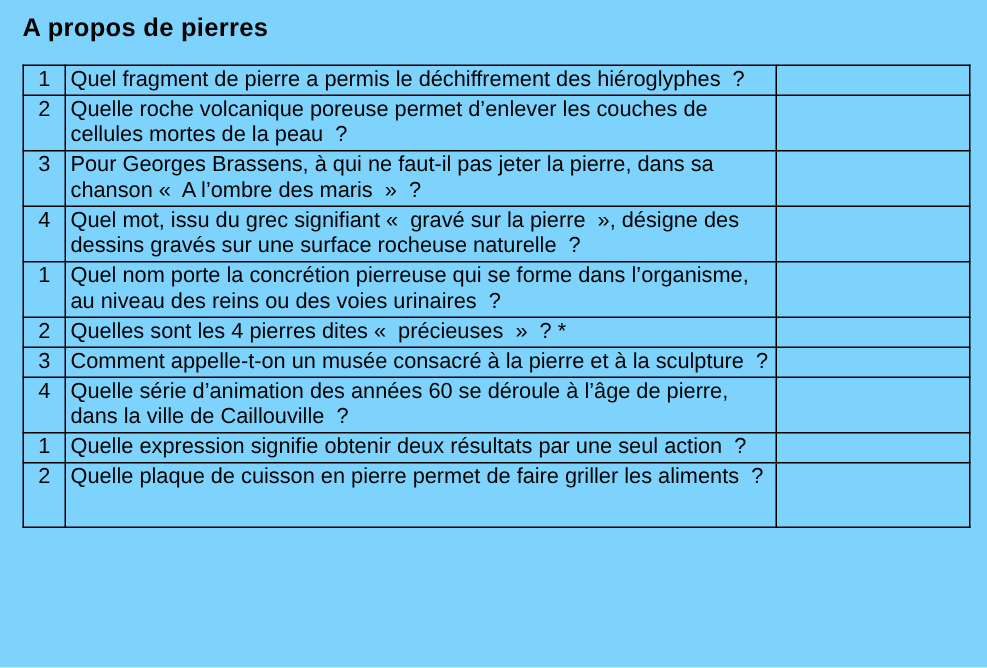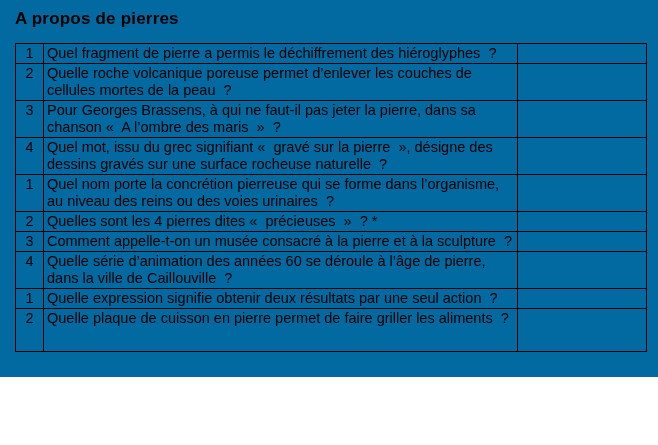--- a/index.html
+++ b/index.html
@@ -5,22 +5,22 @@
   html, body {
     margin: 0;
     padding: 0;
     background: #ffffff;
     font-family: "Liberation Sans", sans-serif;
     color: #000000;
   }
   .page {
     position: relative;
     width: 658px;
-    height: 377px;
-    background: #0369a1;
+    height: 445px;
+    background: #7dd3fc;
     overflow: hidden;
   }
   .doc-title {
     position: absolute;
     left: 15px;
     top: 9px;
     font-size: 17px;
     font-weight: bold;
     letter-spacing: 0.2px;
     white-space: nowrap;

